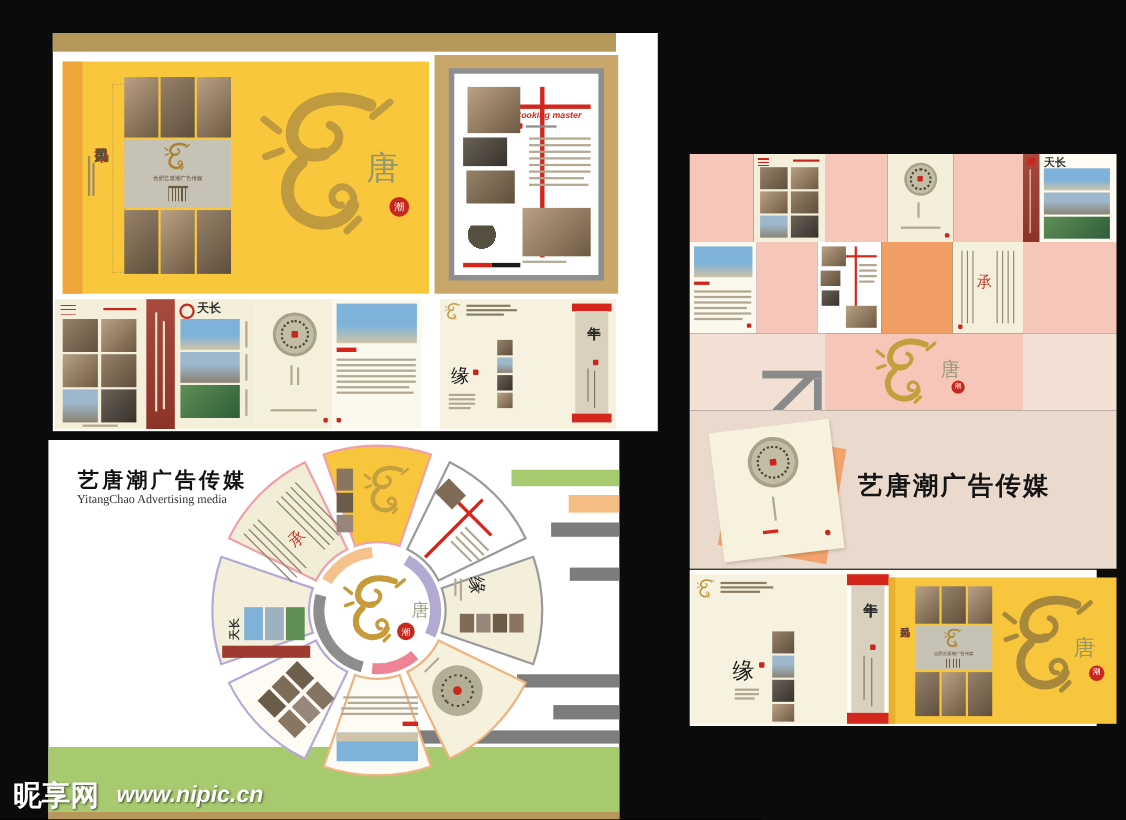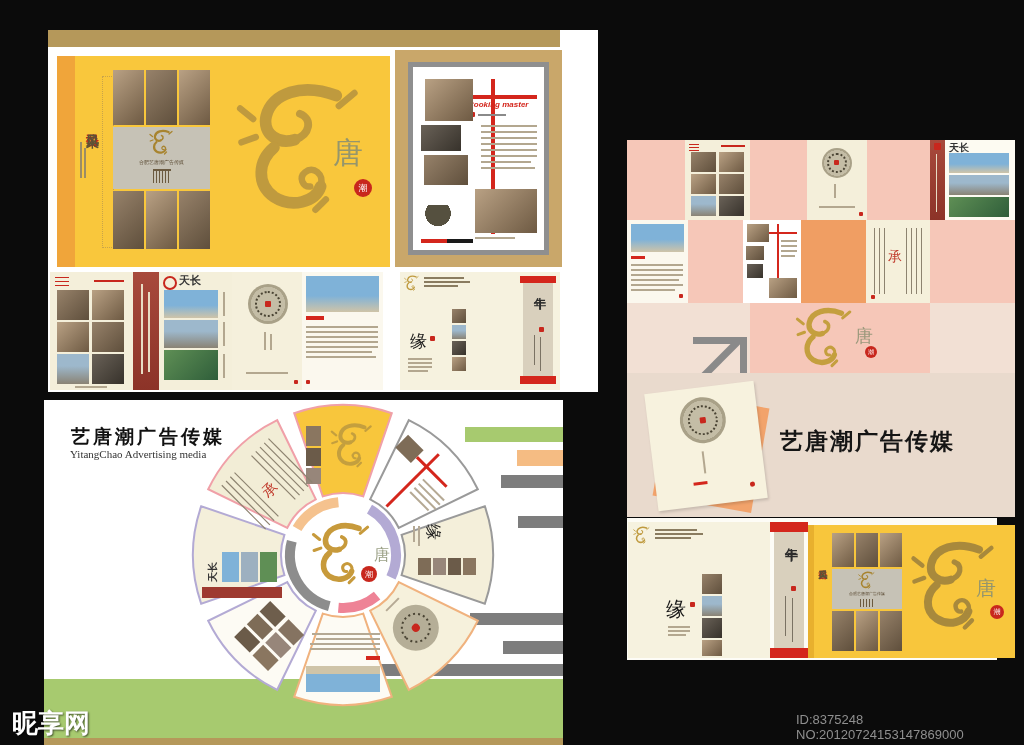--- a/index.html
+++ b/index.html
@@ -442,15 +442,15 @@
         <svg class="c" style="left:2px;top:8px;" width="92" height="92">
             <use href="#dragon" width="92" height="92" style="color:#a8893c"></use>
           </svg>
         <div class="c" style="left:68px;top:44px;font-size:20px;color:#8b9172;opacity:.9;">唐</div>
         <div class="c" style="left:82px;top:74px;width:14px;height:14px;background:#c8271d;border-radius:50%;color:#fff;font-size:7px;line-height:14px;text-align:center;">潮</div>
       </div>
     </div>
   </div>
 
   <div class="c wm" style="left:12px;top:706px;font-size:26px;">昵享网</div>
-  <div class="c" style="left:796px;top:712px;font-size:13px;color:#8f8f8f;">ID:8375248 NO:20120724153147869000</div>
+  <div class="c wm" style="left:106px;top:711px;font-size:21px;font-style:italic;">www.nipic.cn</div>
 
 </div>
 
 </body></html>

